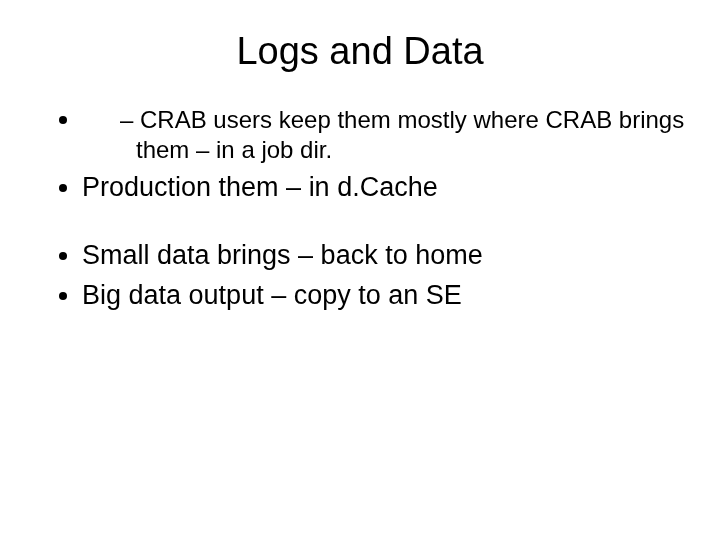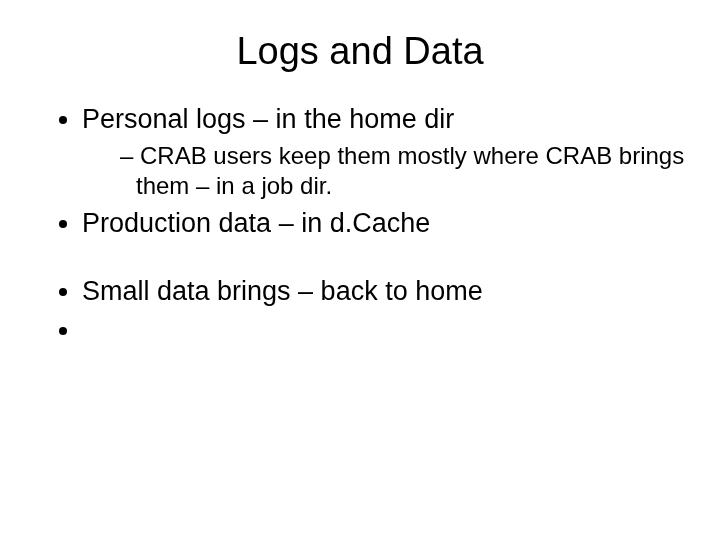--- a/index.html
+++ b/index.html
@@ -53,32 +53,32 @@
   }
 </style>
 </head>
 <body>
 
 <div class="slide">
   <div class="title">Logs and Data</div>
 
   <ul class="level1">
     <li>
-      <span>Personal logs – in the home dir</span>
       <ul class="level2">
         <li><span>CRAB users keep them mostly where CRAB brings them – in a job dir.</span></li>
       </ul>
     </li>
     <li>
-      <span>Production data – in d.Cache</span>
+      <span>Production them – in d.Cache</span>
     </li>
   </ul>
 
   <div class="gap"></div>
 
   <ul class="level1">
     <li>
       <span>Small data brings – back to home</span>
     </li>
     <li>
+      <span>Big data output – copy to an SE</span>
     </li>
   </ul>
 </div>
 
 </body></html>

